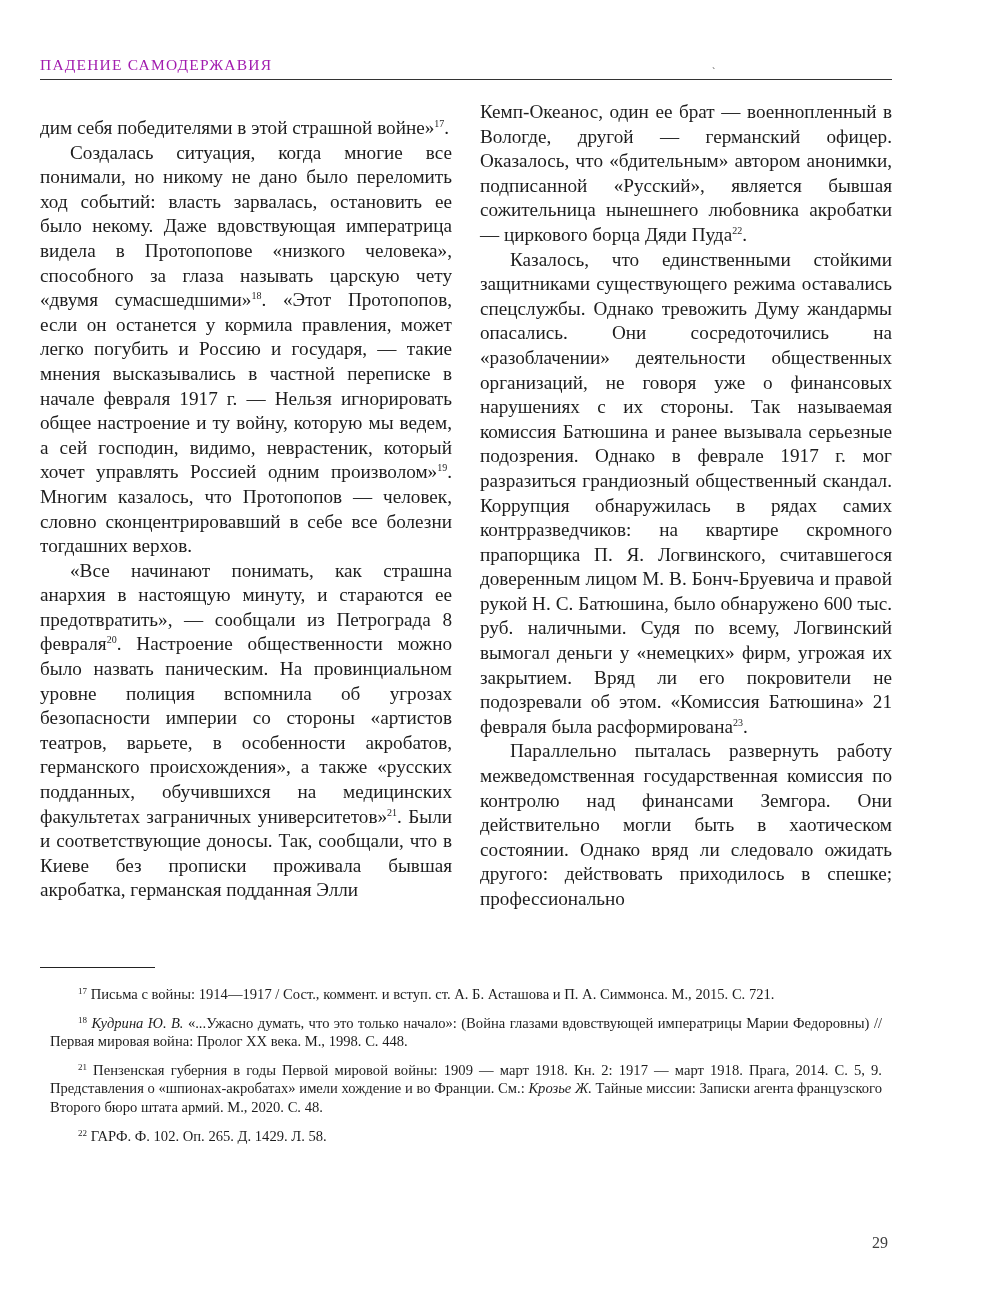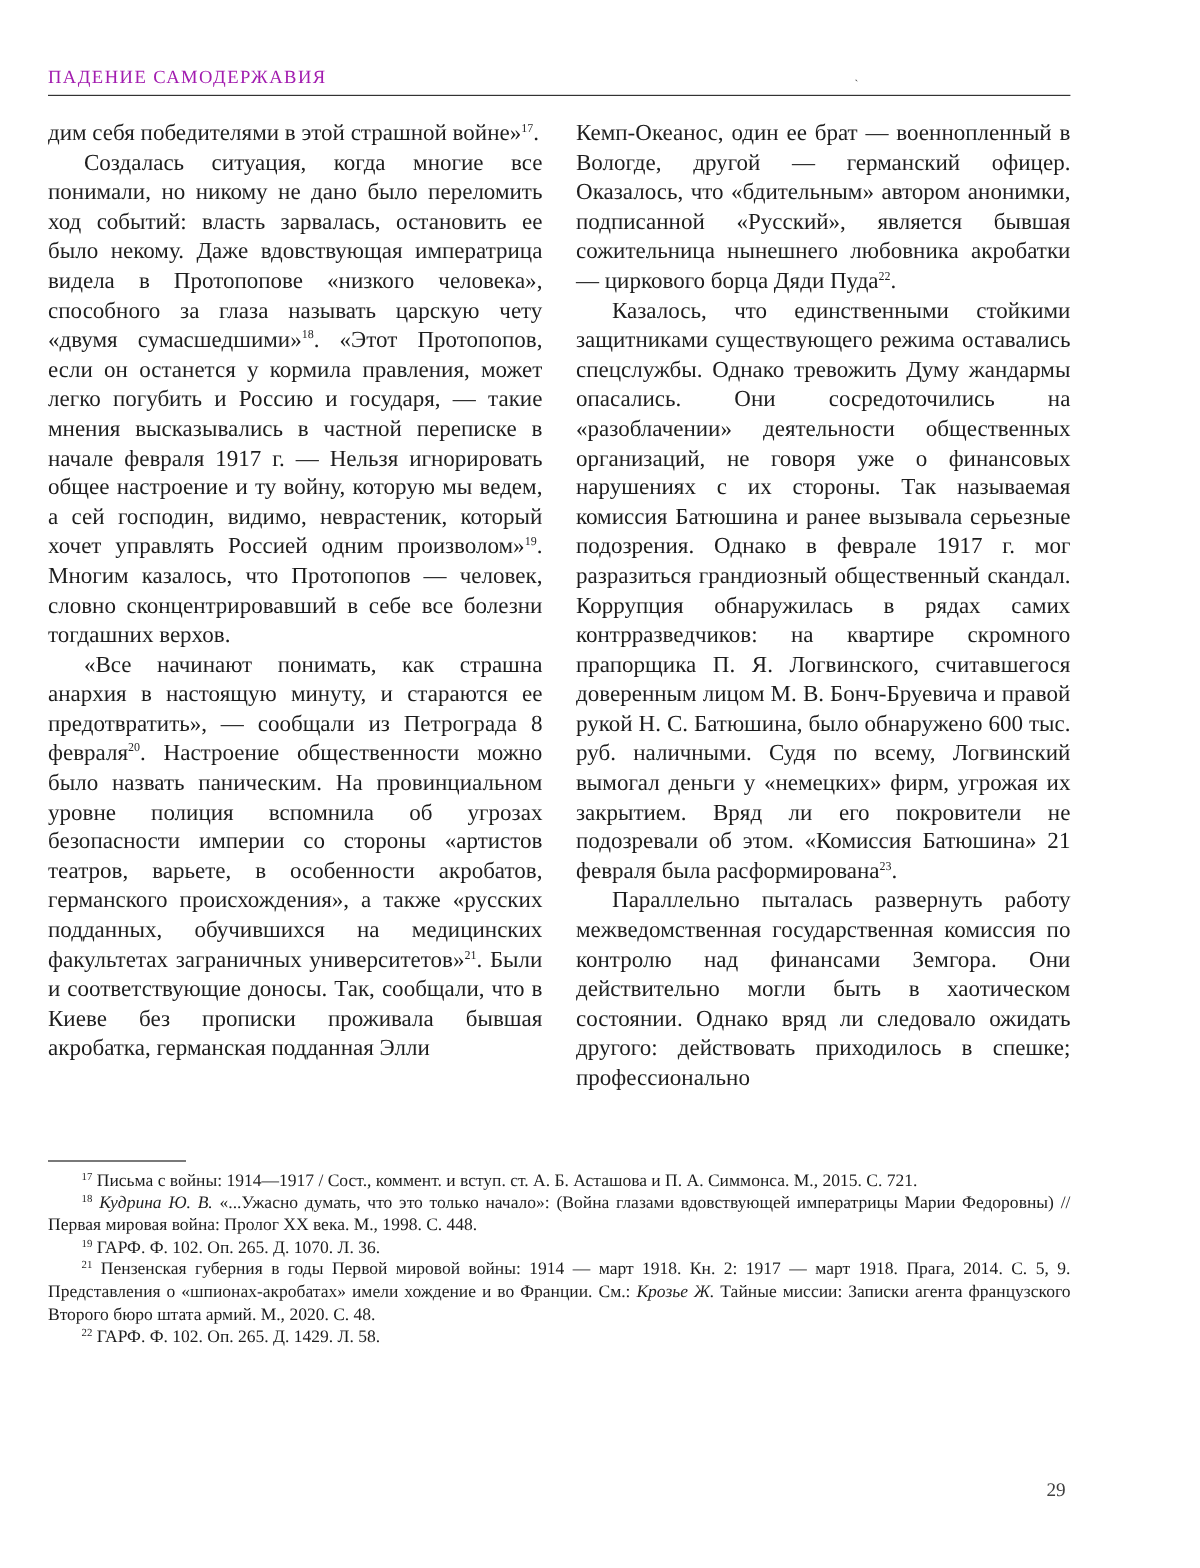--- a/index.html
+++ b/index.html
@@ -2,28 +2,28 @@
 <html><head>
   <meta charset="utf-8">
   <style>
     html, body { margin: 0; padding: 0; background: #ffffff; }
     body { width: 1000px; height: 1307px; position: relative; overflow: hidden;
       font-family: "Liberation Serif", "DejaVu Serif", serif; color: #1d1d1d; }
     .running-head { position: absolute; left: 40px; top: 56px; font-size: 15.5px; letter-spacing: 1.2px; color: #a21caf; }
     .head-mark { position: absolute; left: 712px; top: 58px; font-size: 10px; color: #444; }
     .head-rule { position: absolute; left: 40px; top: 79px; width: 852px; height: 1px; background: #333; }
     .col { position: absolute; top: 100px; width: 412px; font-size: 19.2px; line-height: 24.6px; text-align: justify; }
-    .col-left { left: 40px; }
+    .col-left { left: 40px; margin-top: 16px; }
     .col-right { left: 480px; }
     .col p { margin: 0; text-indent: 30px; }
     .col p.cont { text-indent: 0; }
     sup { font-size: 10px; line-height: 0; vertical-align: 7px; }
     .fn-rule { position: absolute; left: 40px; top: 967px; width: 115px; height: 1px; background: #222; }
     .footnotes { position: absolute; left: 40px; top: 975px; width: 852px; font-size: 14.6px; line-height: 18.6px; text-align: justify; }
-    .footnotes p { margin: 0; text-indent: 28px; }
+    .footnotes p { margin: 10px; text-indent: 28px; }
     .footnotes sup { font-size: 9px; vertical-align: 5px; }
     .folio { position: absolute; left: 872px; top: 1234px; font-size: 16px; color: #404040; }
     i { }
   </style>
 </head>
 <body>
 
 <div class="running-head">ПАДЕНИЕ САМОДЕРЖАВИЯ</div>
 <div class="head-mark">ˎ</div>
 <div class="head-rule"></div>
@@ -36,18 +36,17 @@
 <div class="col col-right">
     <p class="cont"><span>Кемп-Океанос, один ее брат — военнопленный в Вологде, другой — германский офицер. Оказалось, что «бдительным» автором анонимки, подписанной «Русский», является бывшая сожительница нынешнего любовника акробатки — циркового борца Дяди Пуда</span><sup>22</sup><span>.</span></p>
     <p><span>Казалось, что единственными стойкими защитниками существующего режима оставались спецслужбы. Однако тревожить Думу жандармы опасались. Они сосредоточились на «разоблачении» деятельности общественных организаций, не говоря уже о финансовых нарушениях с их стороны. Так называемая комиссия Батюшина и ранее вызывала серьезные подозрения. Однако в феврале 1917 г. мог разразиться грандиозный общественный скандал. Коррупция обнаружилась в рядах самих контрразведчиков: на квартире скромного прапорщика П. Я. Логвинского, считавшегося доверенным лицом М. В. Бонч-Бруевича и правой рукой Н. С. Батюшина, было обнаружено 600 тыс. руб. наличными. Судя по всему, Логвинский вымогал деньги у «немецких» фирм, угрожая их закрытием. Вряд ли его покровители не подозревали об этом. «Комиссия Батюшина» 21 февраля была расформирована</span><sup>23</sup><span>.</span></p>
     <p><span>Параллельно пыталась развернуть работу межведомственная государственная комиссия по контролю над финансами Земгора. Они действительно могли быть в хаотическом состоянии. Однако вряд ли следовало ожидать другого: действовать приходилось в спешке; профессионально</span></p>
   </div>
 
 <div class="fn-rule"></div>
 <div class="footnotes">
     <p><sup>17</sup><span> Письма с войны: 1914—1917 / Сост., коммент. и вступ. ст. А. Б. Асташова и П. А. Симмонса. М., 2015. С. 721.</span></p>
     <p><sup>18</sup><span> </span><i>Кудрина Ю. В.</i><span> «...Ужасно думать, что это только начало»: (Война глазами вдовствующей императрицы Марии Федоровны) // Первая мировая война: Пролог XX века. М., 1998. С. 448.</span></p>
-    <p><sup>19</sup><span> ГАРФ. Ф. 102. Оп. 265. Д. 1070. Л. 36.</span></p>
-    <p><sup>21</sup><span> Пензенская губерния в годы Первой мировой войны: 1914 — март 1918. Кн. 2: 1917 — март 1918. Прага, 2014. С. 5, 9. Представления о «шпионах-акробатах» имели хождение и во Франции. См.: </span><i>Крозье Ж.</i><span> Тайные миссии: Записки агента французского Второго бюро штата армий. М., 2020. С. 48.</span></p>
+    <p><sup>21</sup><span> Пензенская губерния в годы Первой мировой войны: 1909 — март 1918. Кн. 2: 1917 — март 1918. Прага, 2014. С. 5, 9. Представления о «шпионах-акробатах» имели хождение и во Франции. См.: </span><i>Крозье Ж.</i><span> Тайные миссии: Записки агента французского Второго бюро штата армий. М., 2020. С. 48.</span></p>
     <p><sup>22</sup><span> ГАРФ. Ф. 102. Оп. 265. Д. 1429. Л. 58.</span></p>
   </div>
 
 <div class="folio">29</div>
 
 </body></html>

